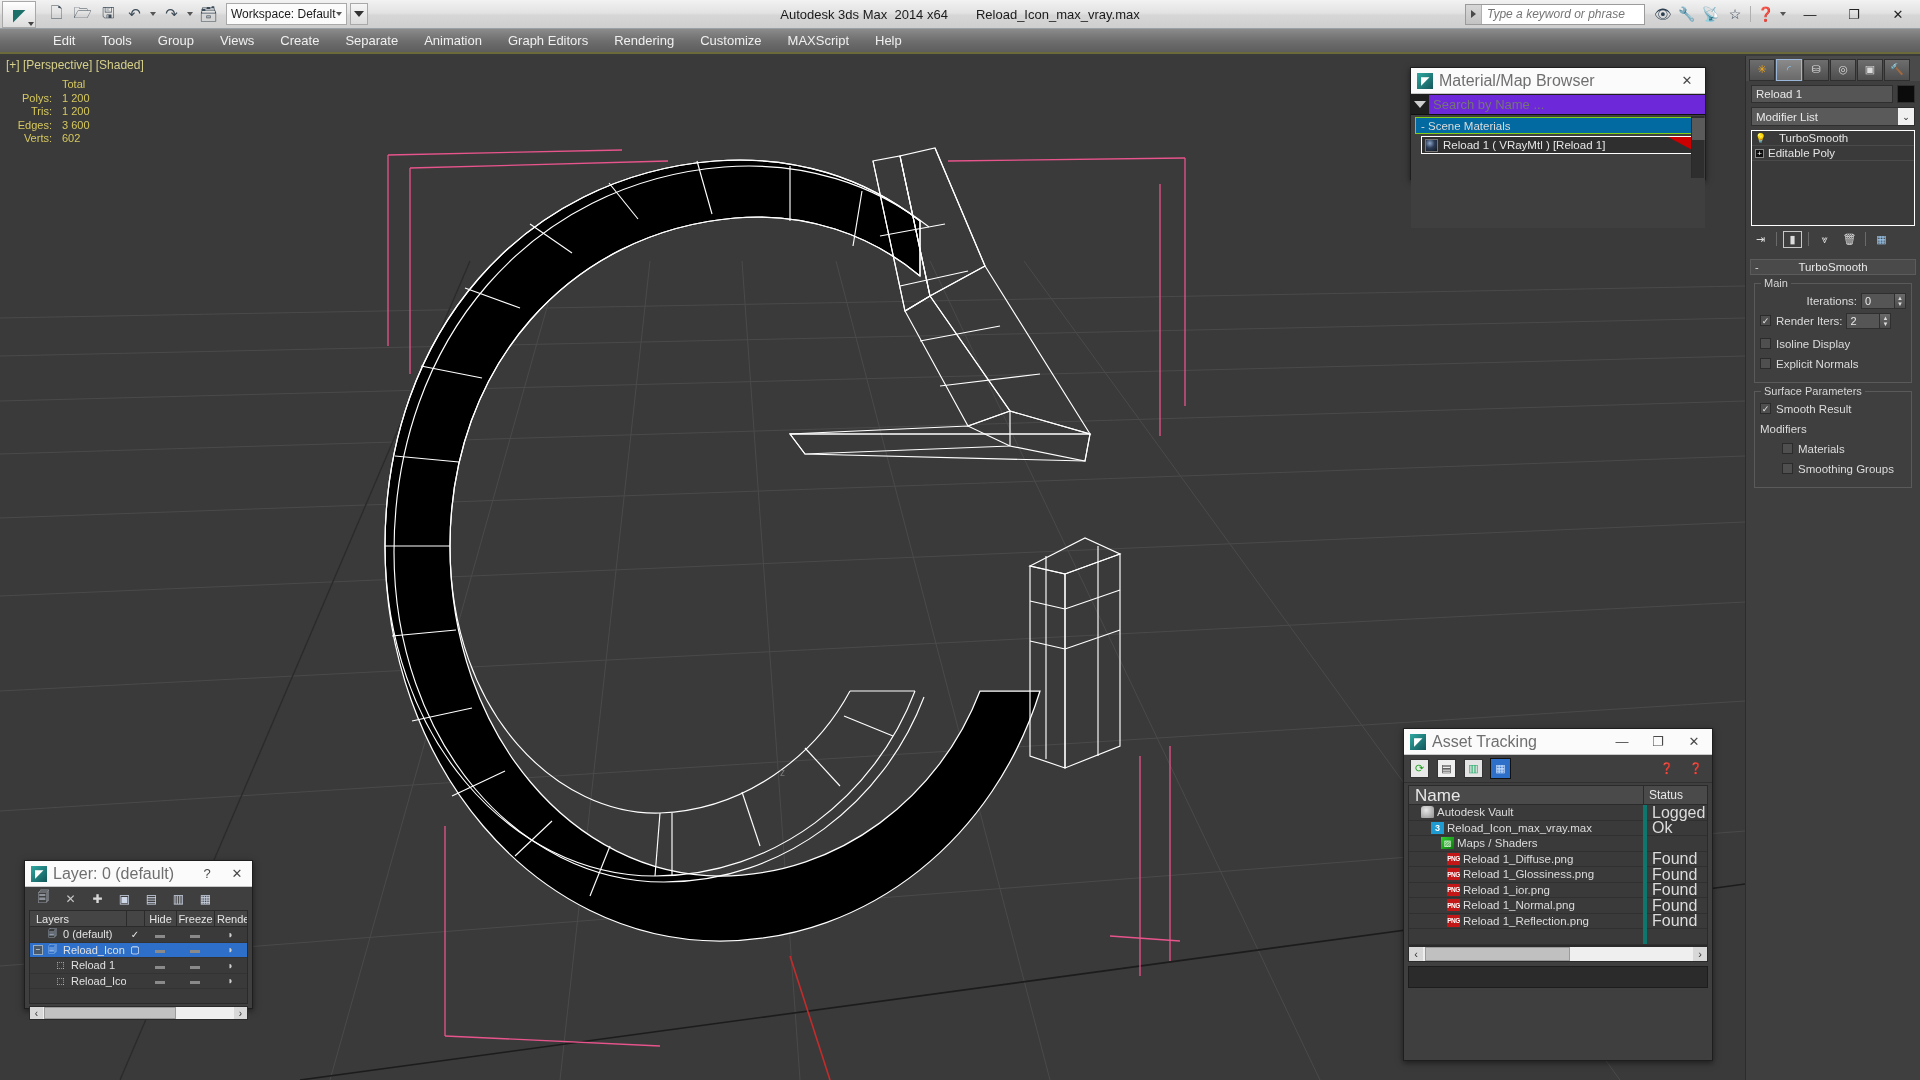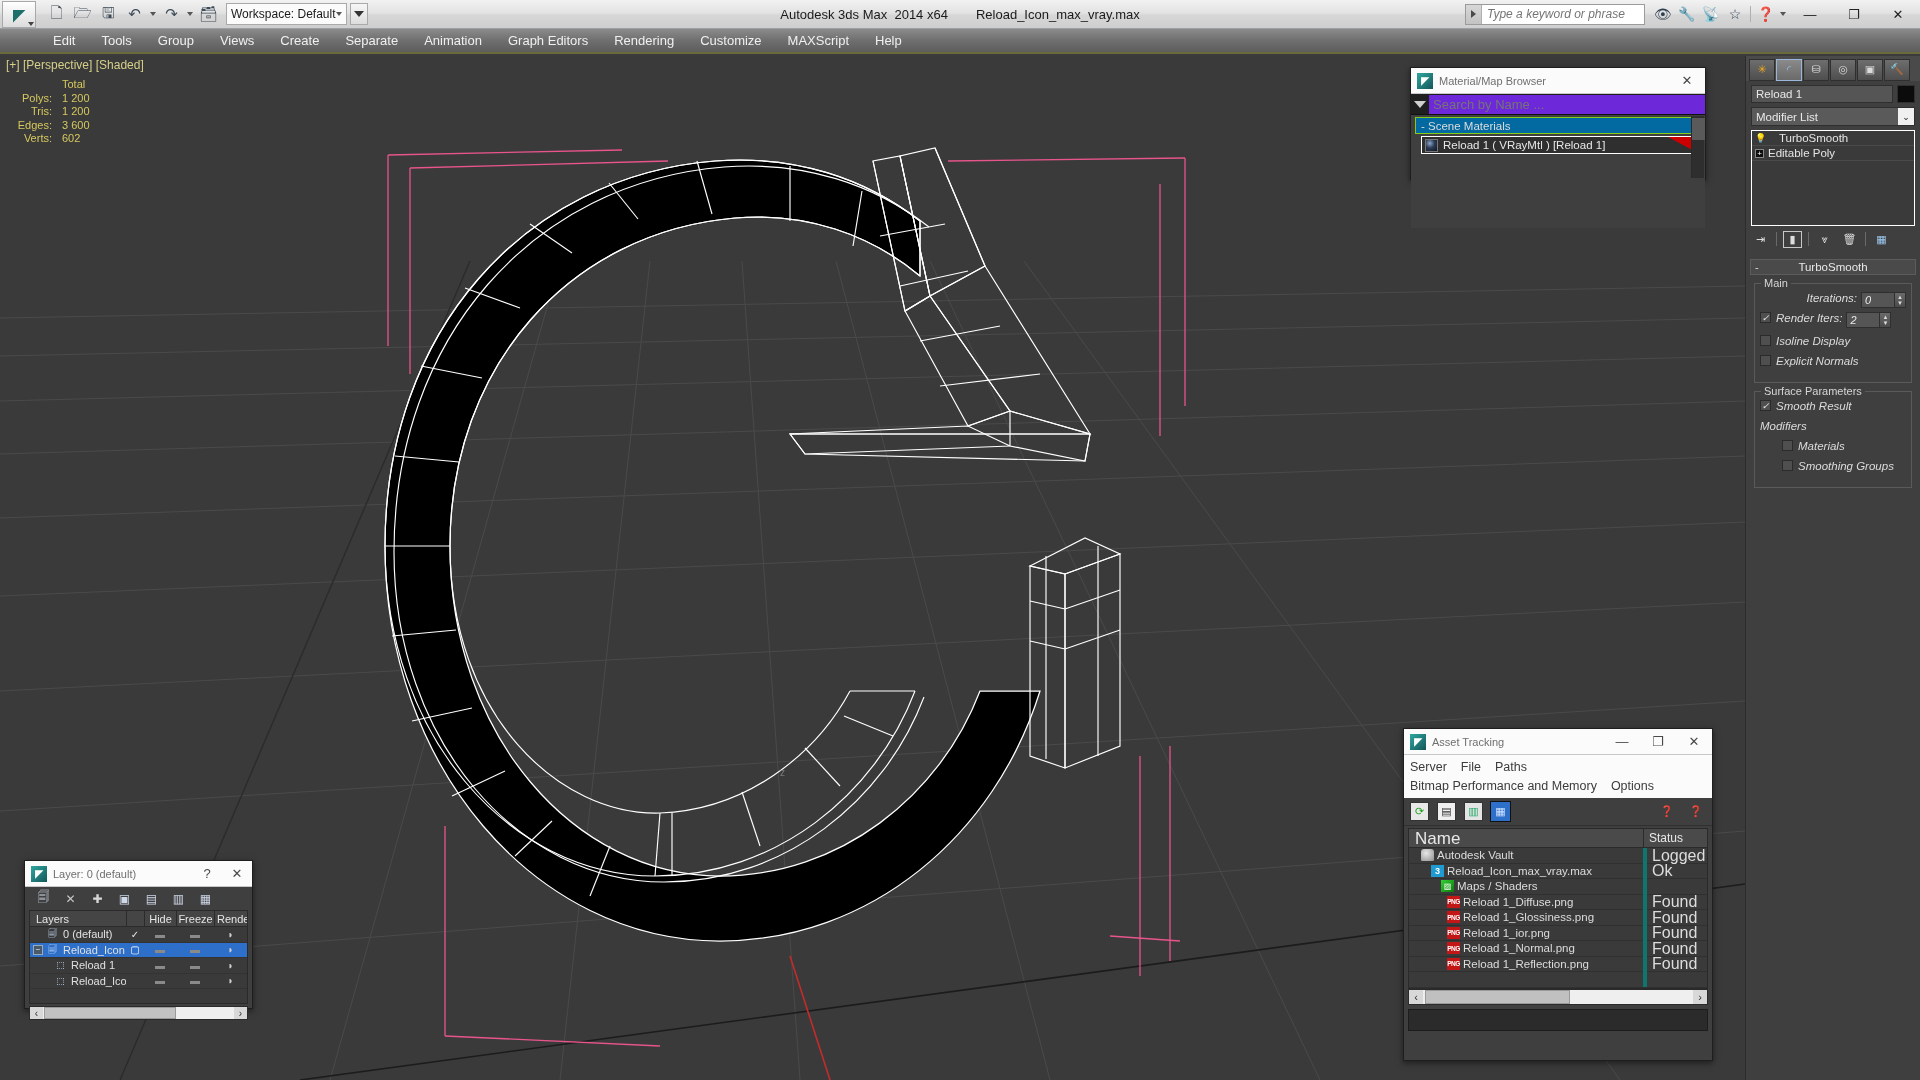--- a/index.html
+++ b/index.html
@@ -134,21 +134,21 @@
   .fw-title {
     height: 26px; background: #fbfbfb; display:flex; align-items:center;
     padding-left: 6px; border-bottom: 1px solid #c8c8c8;
   }
   .fw-ico {
     width: 16px; height:16px; margin-right:6px; flex: 0 0 16px;
     background: linear-gradient(135deg,#2fa8a0,#13575a);
     display:flex;align-items:center;justify-content:center;
     color:#fff; font-size:10px; font-weight:bold;
   }
-  .fw-title-text { font-size:11px; color:#6f6f6f; }
+  .fw-title-text { font-size:16px; color:#6f6f6f; }
   .fw-btns { margin-left:auto; display:flex; align-items:center; }
   .fw-btn { width: 36px; height:26px; display:flex;align-items:center;justify-content:center; font-size:13px;color:#4a4a4a; }
   .fw-btn.q { width:30px; font-size:13px; }
 
   
   #mtlbrowser { left: 1410px; top: 67px; width: 296px; height: 113px; }
   #mtlbrowser .fw-title { height:26px; }
   .mb-search {
     height: 21px; background:#1f1f1f; display:flex; align-items:center;
     border-bottom:1px solid #111;
@@ -297,21 +297,21 @@
     font-size:11.5px; color:#e8e8e8;
   }
   .roll-head .mn { position:absolute; left:4px; font-size:11px; color:#ddd; }
   .grp {
     margin: 8px 4px 0 4px; border:1px solid #5a5a5a; padding: 8px 5px 7px 5px; position:relative;
   }
   .grp > .lbl {
     position:absolute; top:-7px; left:6px; background:#3f3f3f; padding: 0 3px;
     font-size:11px; color:#d6d6d6;
   }
-  .frow { display:flex; height:17px; margin-bottom: 3px; font-style: italic; }
+  .frow { display:flex; align-items:center; height:17px; margin-bottom: 3px; }
   .frow .rlabel { margin-left:auto; font-size:11.5px; color:#dcdcdc; margin-right:4px; }
   .spin {
     width: 34px; height:16px; background:#555; border:1px solid #2f2f2f;
     font-size:11px; color:#eaeaea; line-height:15px; padding-left:3px;
   }
   .spin-arrows { width:11px; height:16px; background:linear-gradient(to bottom,#6a6a6a,#4b4b4b); border:1px solid #2f2f2f; border-left:0;
     display:flex; flex-direction:column; align-items:center; justify-content:center; color:#ddd; font-size:6px; line-height:6px;}
   .cb { width:11px;height:11px;background:#4f4f4f;border:1px solid #2b2b2b;margin-right:5px;flex:0 0 11px;
         display:flex;align-items:center;justify-content:center;font-size:9px;color:#e8e8e8; }
   .cbl { font-size:11.5px; color:#dcdcdc; }
@@ -570,31 +570,20 @@
   <div class="fw-title">
     <div class="fw-ico">◤</div>
     <div class="fw-title-text">Asset Tracking</div>
     <div class="fw-btns">
       <div class="fw-btn">—</div>
       <div class="fw-btn">❐</div>
       <div class="fw-btn">✕</div>
     </div>
   </div>
 
-  <div class="at-menubar">
-    <div class="at-menurow">
-      <span>Server</span>
-      <span>File</span>
-      <span>Paths</span>
-    </div>
-    <div class="at-menurow">
-      <span>Bitmap Performance and Memory</span>
-      <span>Options</span>
-    </div>
-  </div>
 
   <div class="at-toolbar">
     <div class="at-tool" style="background:#e8e8e8;color:#18a018;border:1px solid #333;">⟳</div>
     <div class="at-tool" style="background:#f0f0f0;color:#333;border:1px solid #333;">▤</div>
     <div class="at-tool" style="background:#e4e4e4;color:#2a6;border:1px solid #333;">▥</div>
     <div class="at-tool sel" style="color:#cfe3ff;">▦</div>
     <div style="margin-left:auto;display:flex;gap:10px;">
       <div class="at-tool" style="color:#9dc8ef;">❓</div>
       <div class="at-tool" style="color:#9a9a9a;">❓</div>
     </div>

